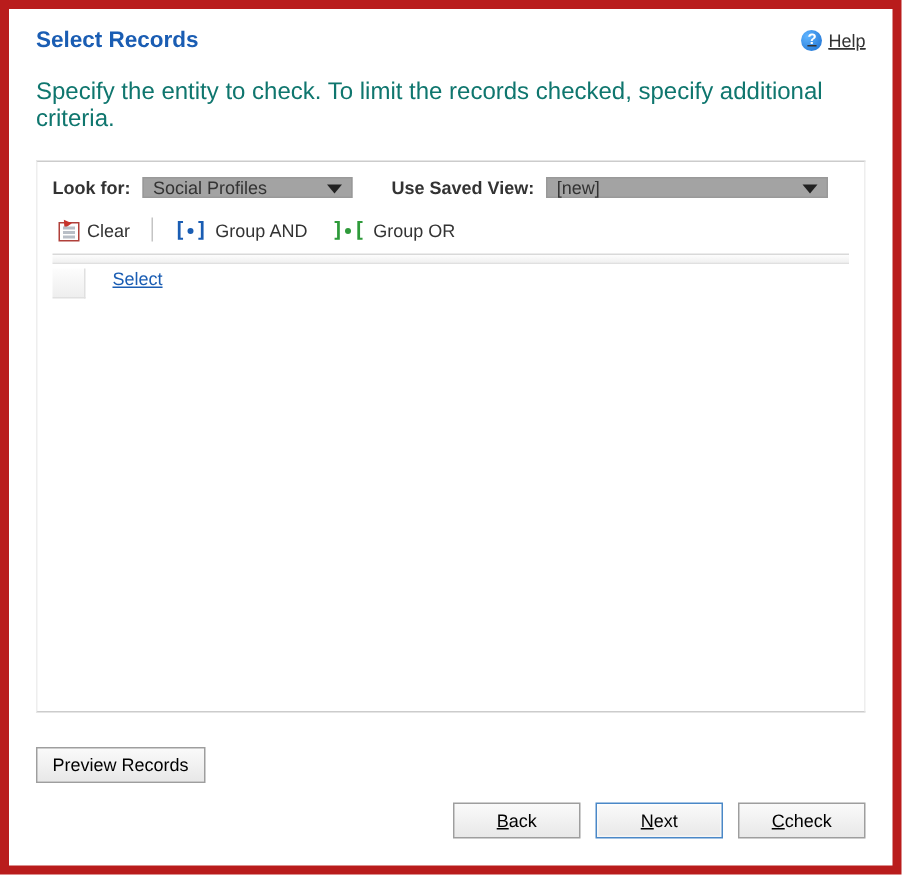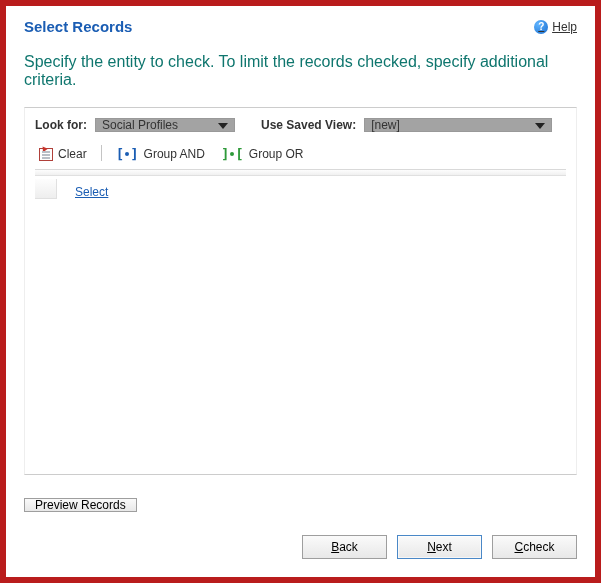--- a/index.html
+++ b/index.html
@@ -171,21 +171,21 @@
   .grid-header-row {
     height: 6px;
     background: linear-gradient(#fdfdfd,#f0f0f0);
     border-bottom: 1px solid #e0e0e0;
   }
   .grid-body {
     padding: 3px 0 0 0;
   }
   .grid-row {
     display: flex;
-    align-items: flex-end;
+    align-items: flex-start;
     height: 20px;
   }
   .row-handle {
     width: 22px;
     height: 100%;
     background: linear-gradient(#fdfdfd,#eeeeee);
     border-right: 1px solid #e0e0e0;
     border-bottom: 1px solid #e0e0e0;
   }
   .select-link {
@@ -197,21 +197,21 @@
   }
   .preview-wrap {
     position: absolute;
     left: 18px;
     top: 492px;
   }
   .btn {
     display: inline-flex;
     align-items: center;
     justify-content: center;
-    height: 14px;
+    height: 24px;
     padding: 0 10px;
     border: 1px solid #9e9e9e;
     background: linear-gradient(#fafafa,#e8e8e8);
     font-size: 12px;
     cursor: pointer;
     font-family: inherit;
   }
   .footer-btns {
     position: absolute;
     right: 18px;

